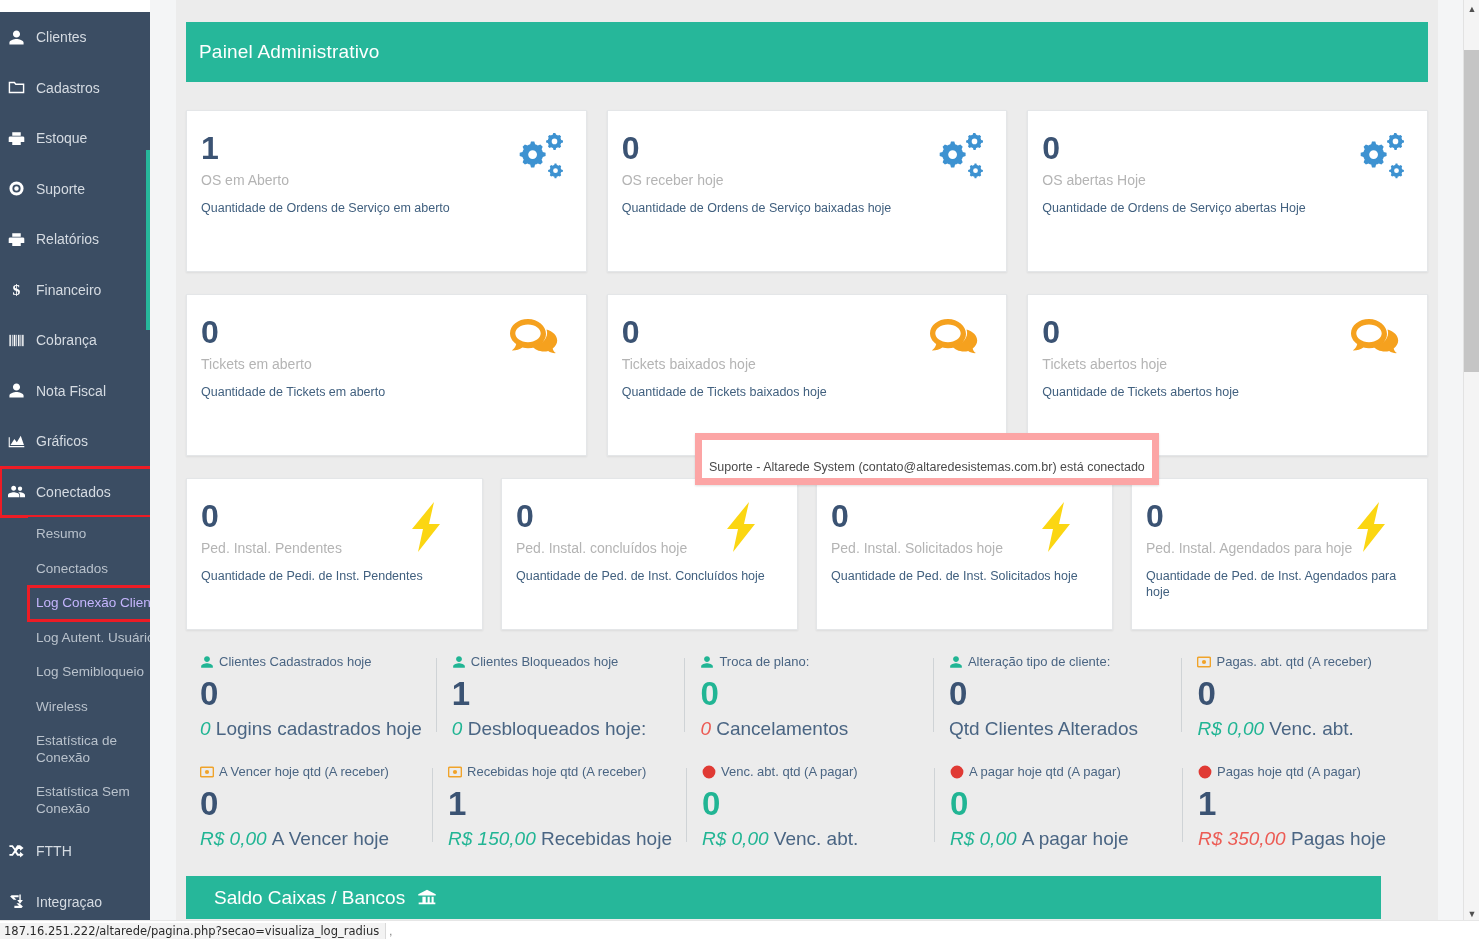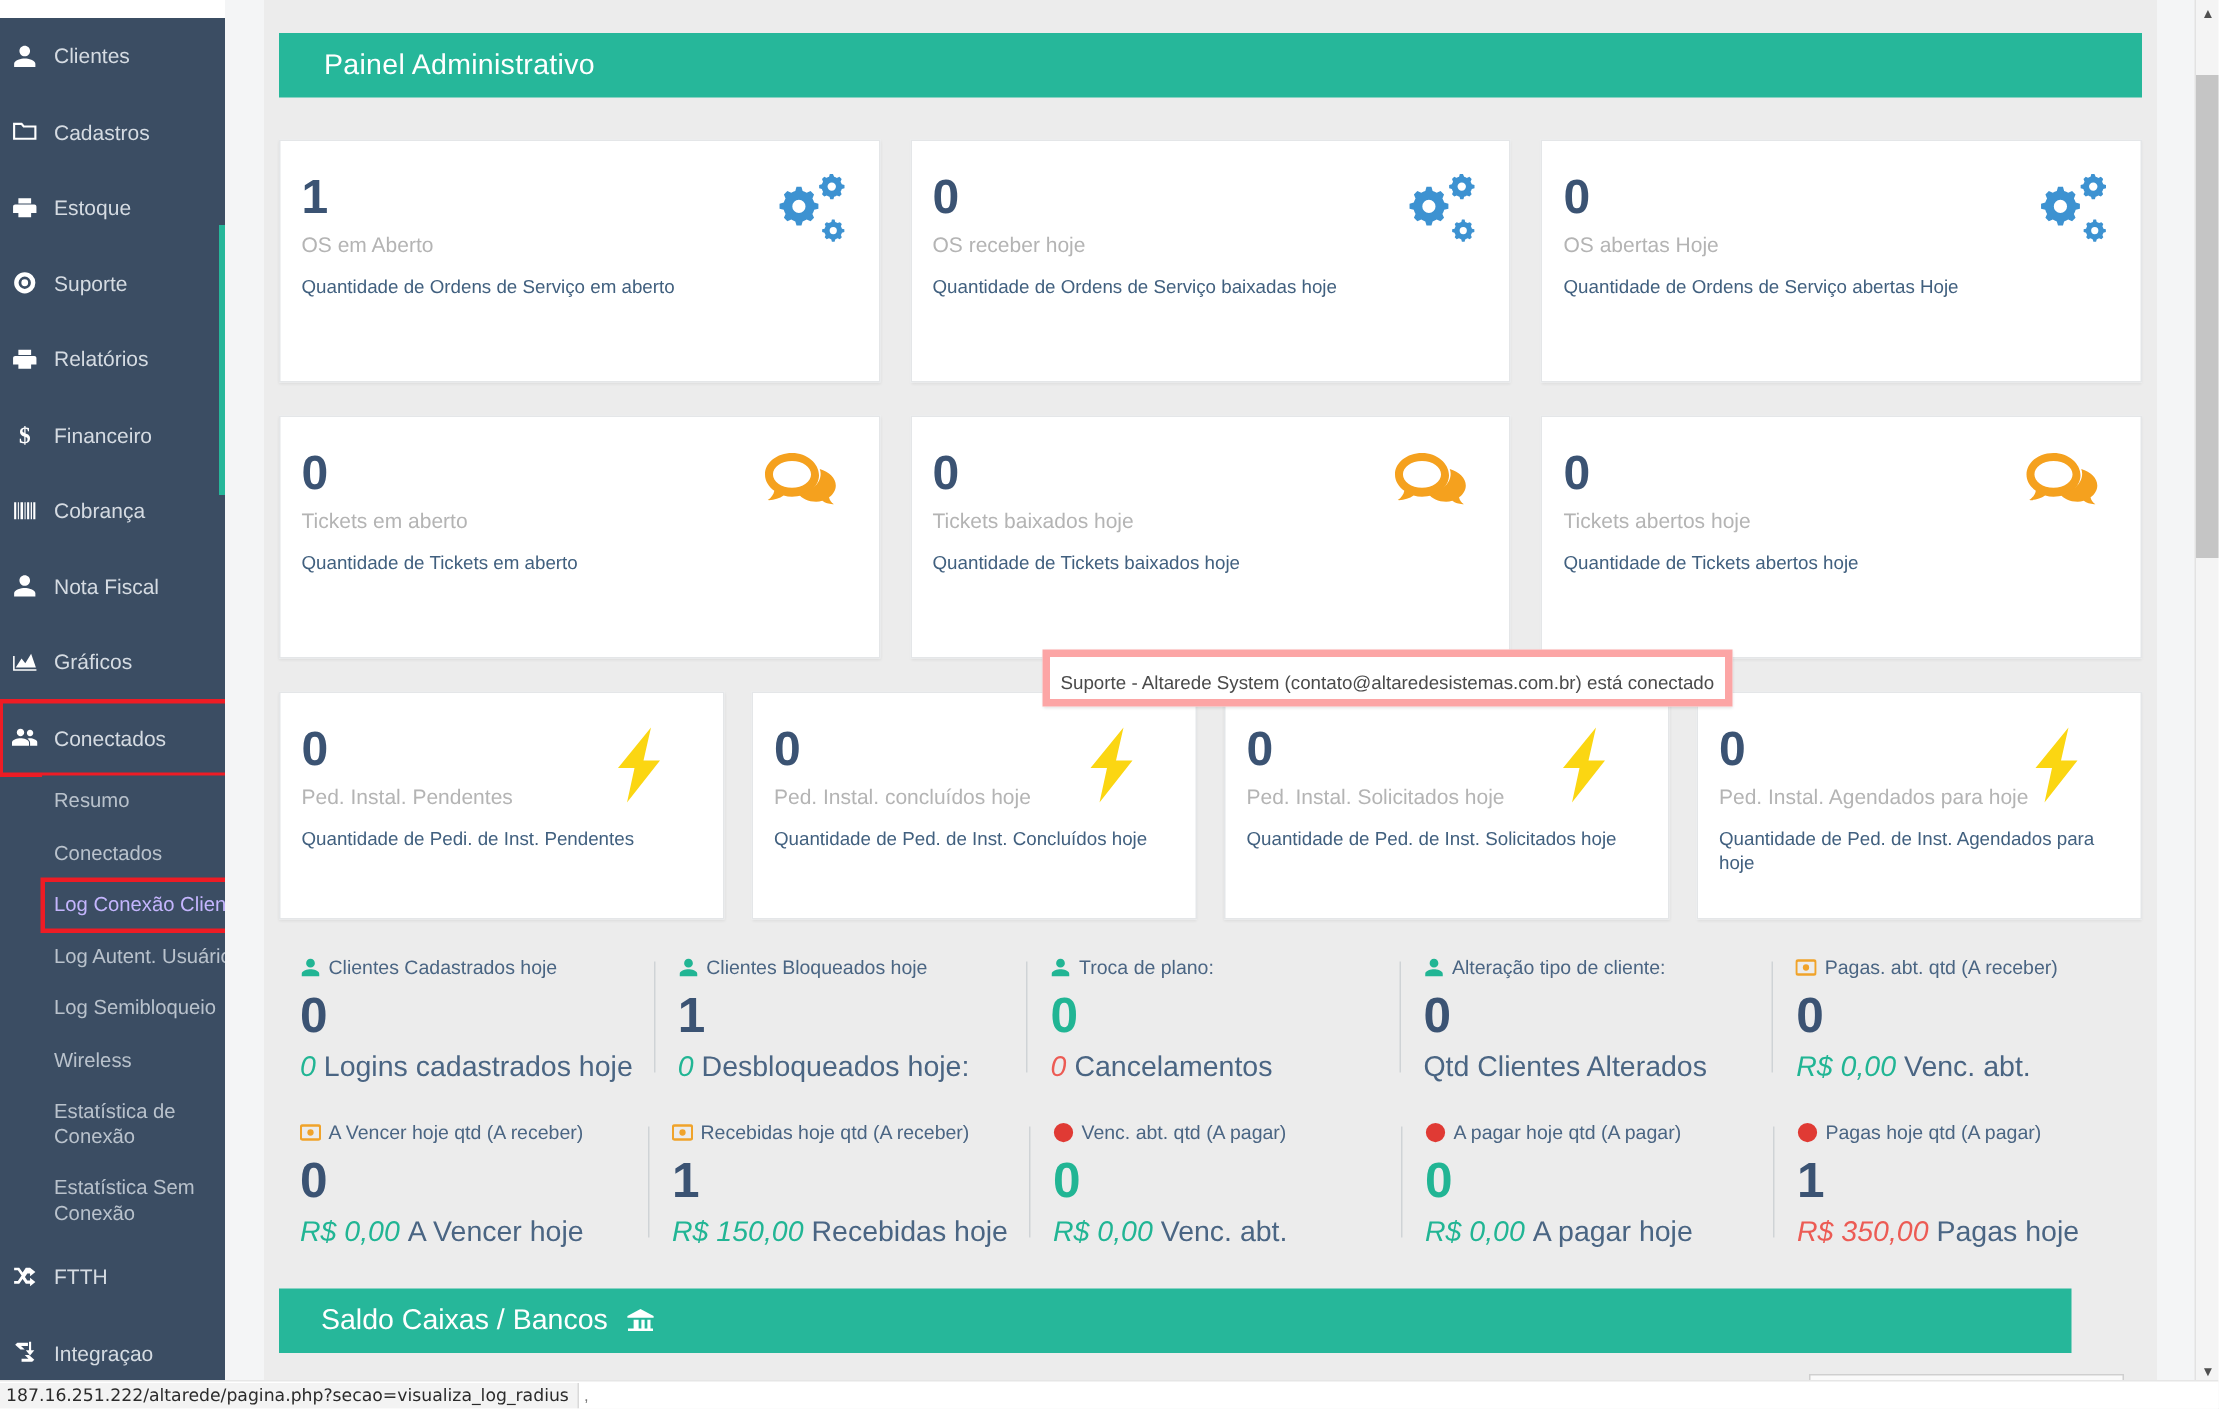--- a/index.html
+++ b/index.html
@@ -69,25 +69,25 @@
   .content {
     position: absolute; left: 26px; top: 0;
     width: 1262px;
     background: #ececec;
     min-height: 922px;
     padding-bottom: 8px;
   }
 
   .panel-header {
     margin: 22px 10px 0 10px;
-    height: 43px;
+    height: 60px;
     background: #26b79a;
     color: #ffffff;
     display: flex; align-items: center;
-    padding-left: 30px;
+    padding-left: 13px;
     font-size: 19px;
     letter-spacing: .2px;
   }
 
   
   .card-row { display: flex; padding: 0 10px; margin-top: 22px; }
   .card-row.r1 { margin-top: 28px; }
   .card {
     background: #ffffff;
     border: 1px solid #e4e6e8;
@@ -163,22 +163,22 @@
   }
   .ghost-box {
     position: absolute; left: 1020px; top: 14px;
     width: 210px; height: 30px;
     border: 1px solid #cfcfcf; background: #fafafa;
   }
 
   
   .tooltip {
     position: absolute; left: 695px; top: 433px;
-    background: #ffffff; border: 5px solid #fca5a5;
-    padding: 10px 7px 4px 7px;
+    background: #ffffff; border: 7px solid #fca5a5;
+    padding: 20px 7px 4px 7px;
     font-size: 12.5px; color: #4a4a4a;
     white-space: nowrap;
     z-index: 60;
     box-shadow: 0 1px 2px rgba(0,0,0,.12);
   }
 
   
   .statusbar {
     position: absolute; left: 0; bottom: 0;
     height: 19px; width: 1479px;

